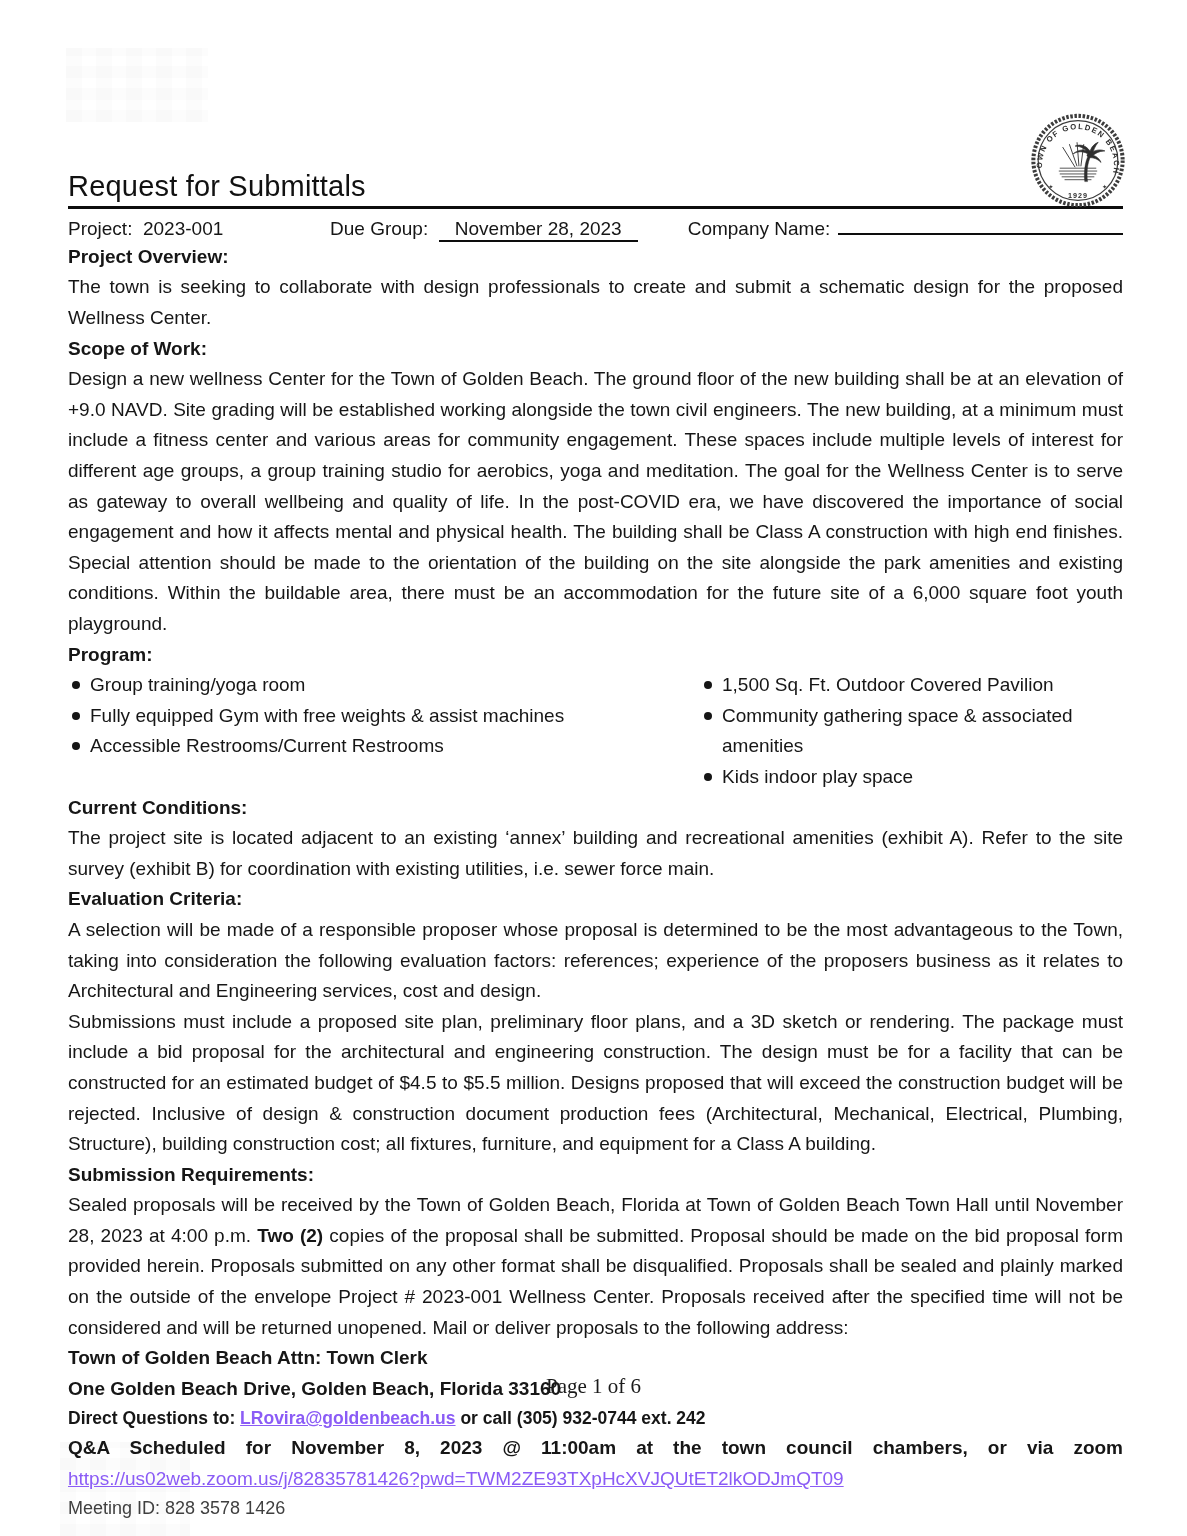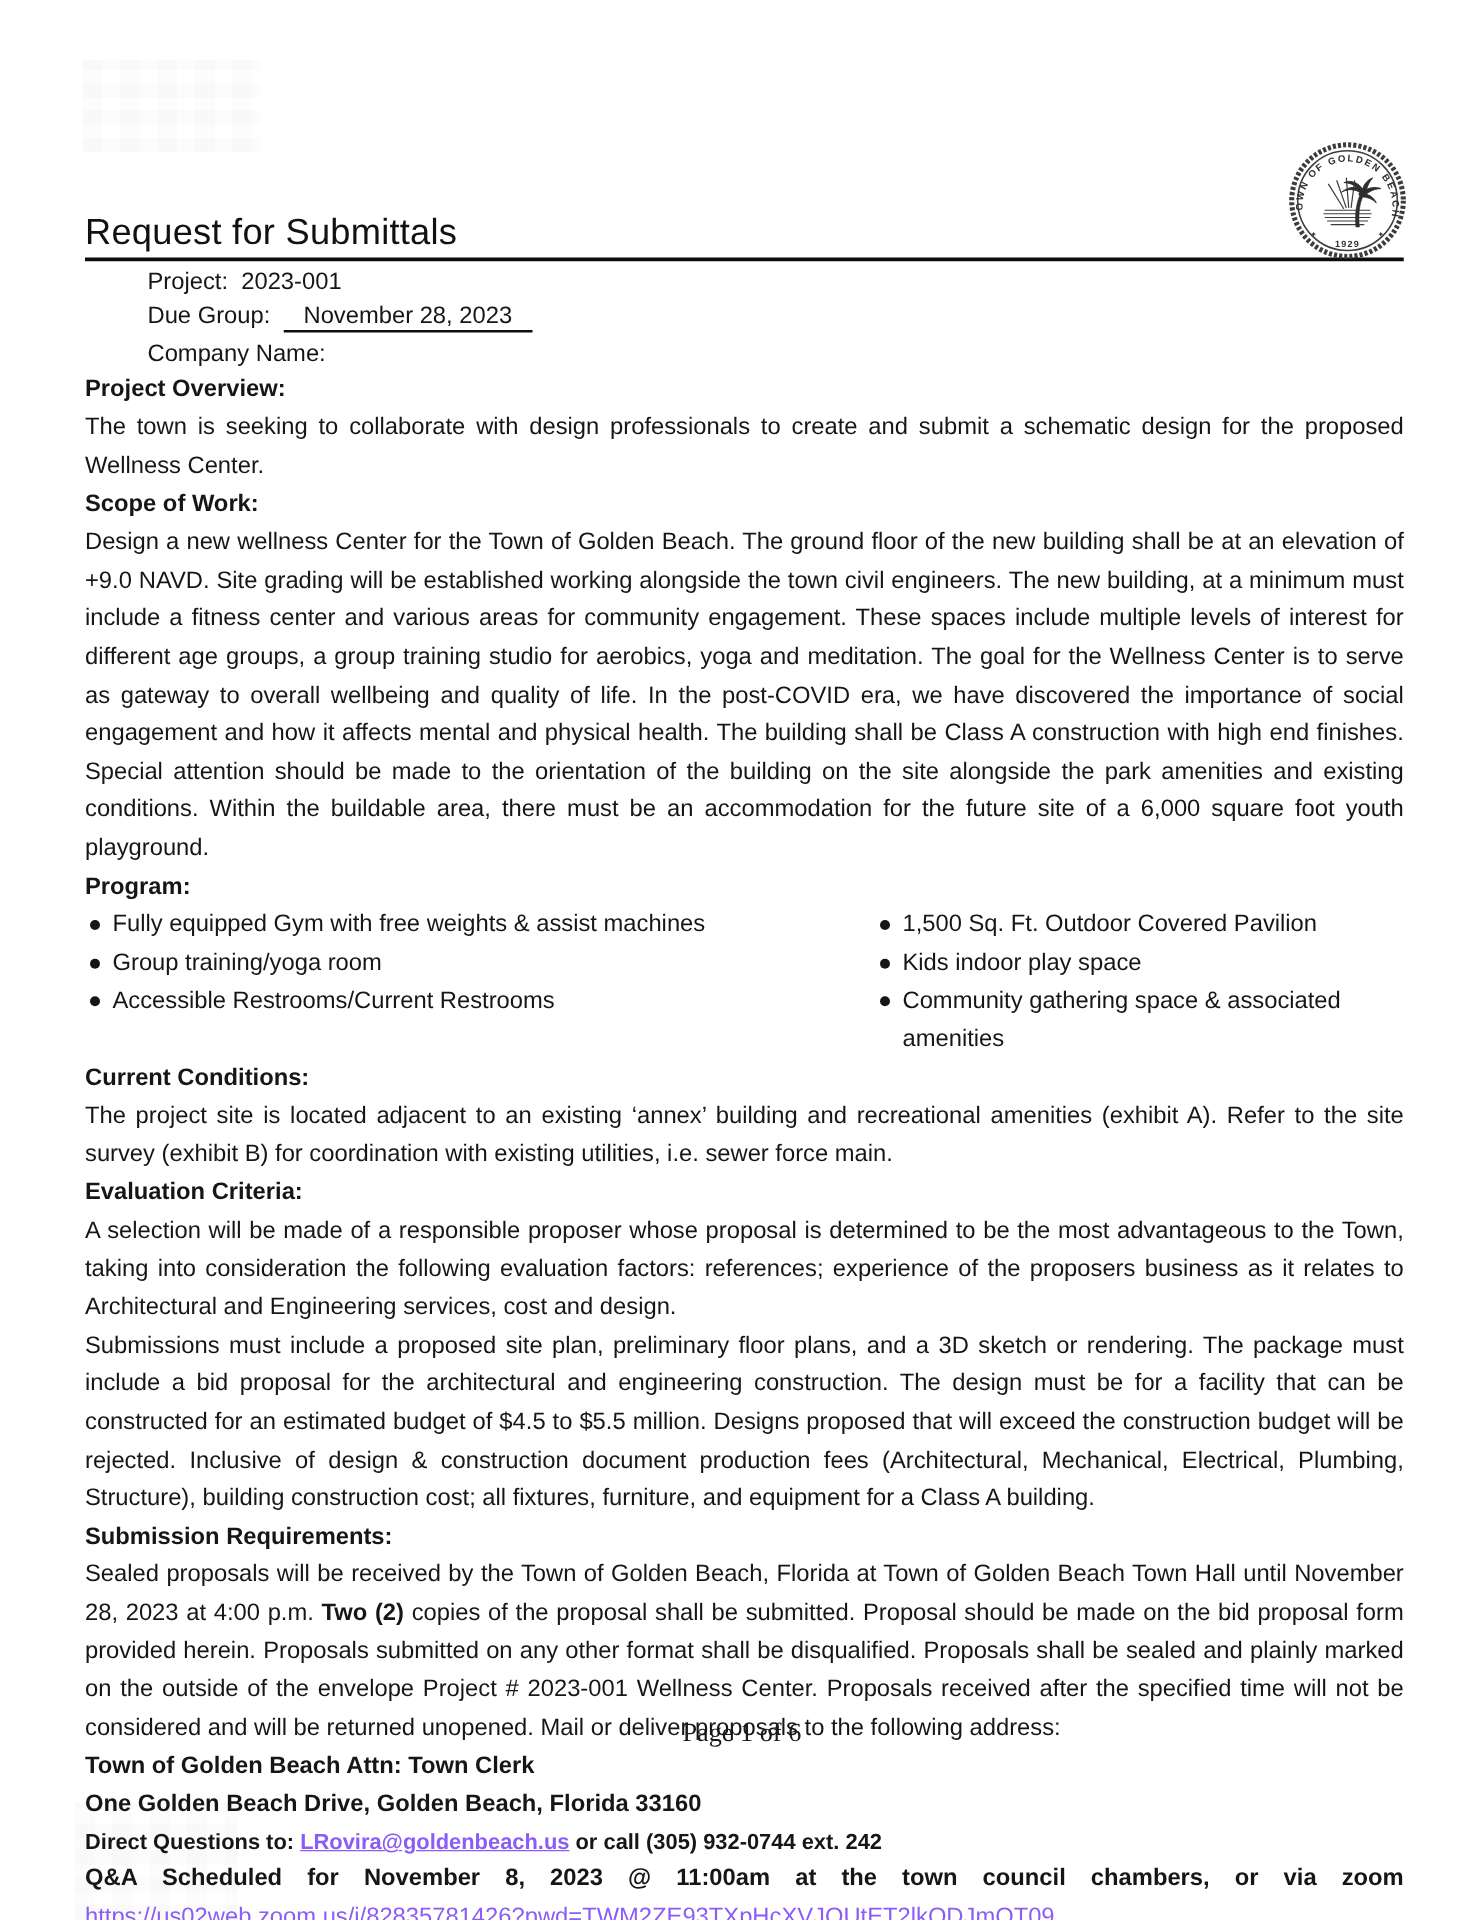--- a/index.html
+++ b/index.html
@@ -45,21 +45,20 @@
     font-size:19px;
     margin-top:7px;
     line-height:26px;
   }
   .meta-row{
     display:flex;
     align-items:baseline;
     font-size:19px;
     line-height:27px;
     margin-top:3px;
-    flex-direction:column;
   }
   .meta-project{width:262px;}
   .meta-label{white-space:nowrap;}
   .due-underline{
     border-bottom:2px solid #0d0d0d;
     padding:0 16px 1px 16px;
     white-space:nowrap;
   }
   .meta-company{flex:1;display:flex;align-items:baseline;margin-left:50px;}
   .blank-line{flex:1;border-bottom:2px solid #0d0d0d;margin-left:8px;height:1.1em;}
@@ -186,43 +185,43 @@
     <div class="p">The town is seeking to collaborate with design professionals to create and submit a schematic design for the proposed Wellness Center.</div>
 
     <div class="h">Scope of Work:</div>
     <div class="p">Design a new wellness Center for the Town of Golden Beach. The ground floor of the new building shall be at an elevation of +9.0 NAVD.  Site grading will be established working alongside the town civil engineers. The new building, at a minimum must include a fitness center and various areas for community engagement.  These spaces include multiple levels of interest for different age groups, a group training studio for aerobics, yoga and meditation.  The goal for the Wellness Center is to serve as gateway to overall wellbeing and quality of life. In the post-COVID era, we have discovered the importance of social engagement and how it affects mental and physical health.  The building shall be Class A construction with high end finishes.  Special attention should be made to the orientation of the building on the site alongside the park amenities and existing conditions.  Within the buildable area, there must be an accommodation for the future site of a 6,000 square foot youth playground.</div>
 
     <div class="h">Program:</div>
     <div class="bullets">
       <ul class="bullet-col left">
         <li class="bullet-item">
           <span class="dot"></span>
+          <span class="bullet-text">Group training/yoga room</span>
+        </li>
+        <li class="bullet-item">
+          <span class="dot"></span>
           <span class="bullet-text">Fully equipped Gym with free weights &amp; assist machines</span>
-        </li>
-        <li class="bullet-item">
-          <span class="dot"></span>
-          <span class="bullet-text">Group training/yoga room</span>
         </li>
         <li class="bullet-item">
           <span class="dot"></span>
           <span class="bullet-text">Accessible Restrooms/Current Restrooms</span>
         </li>
       </ul>
       <ul class="bullet-col right">
         <li class="bullet-item">
           <span class="dot"></span>
           <span class="bullet-text">1,500 Sq. Ft. Outdoor Covered Pavilion</span>
         </li>
         <li class="bullet-item">
           <span class="dot"></span>
+          <span class="bullet-text">Community gathering space &amp; associated amenities</span>
+        </li>
+        <li class="bullet-item">
+          <span class="dot"></span>
           <span class="bullet-text">Kids indoor play space</span>
-        </li>
-        <li class="bullet-item">
-          <span class="dot"></span>
-          <span class="bullet-text">Community gathering space &amp; associated amenities</span>
         </li>
       </ul>
     </div>
 
     <div class="h">Current Conditions:</div>
     <div class="p">The project site is located adjacent to an existing ‘annex’ building and recreational amenities (exhibit A).  Refer to the site survey (exhibit B) for coordination with existing utilities, i.e. sewer force main.</div>
 
     <div class="h">Evaluation Criteria:</div>
     <div class="p">A selection will be made of a responsible proposer whose proposal is determined to be the most advantageous to the Town, taking into consideration the following evaluation factors: references; experience of the proposers business as it relates to Architectural and Engineering services, cost and design.</div>
     <div class="p">Submissions must include a proposed site plan, preliminary floor plans, and a 3D sketch or rendering.  The package must include a bid proposal for the architectural and engineering construction.  The design must be for a facility that can be constructed for an estimated budget of $4.5 to $5.5 million.  Designs proposed that will exceed the construction budget will be rejected.  Inclusive of design &amp; construction document production fees (Architectural, Mechanical, Electrical, Plumbing, Structure), building construction cost; all fixtures, furniture, and equipment for a Class A building.</div>

